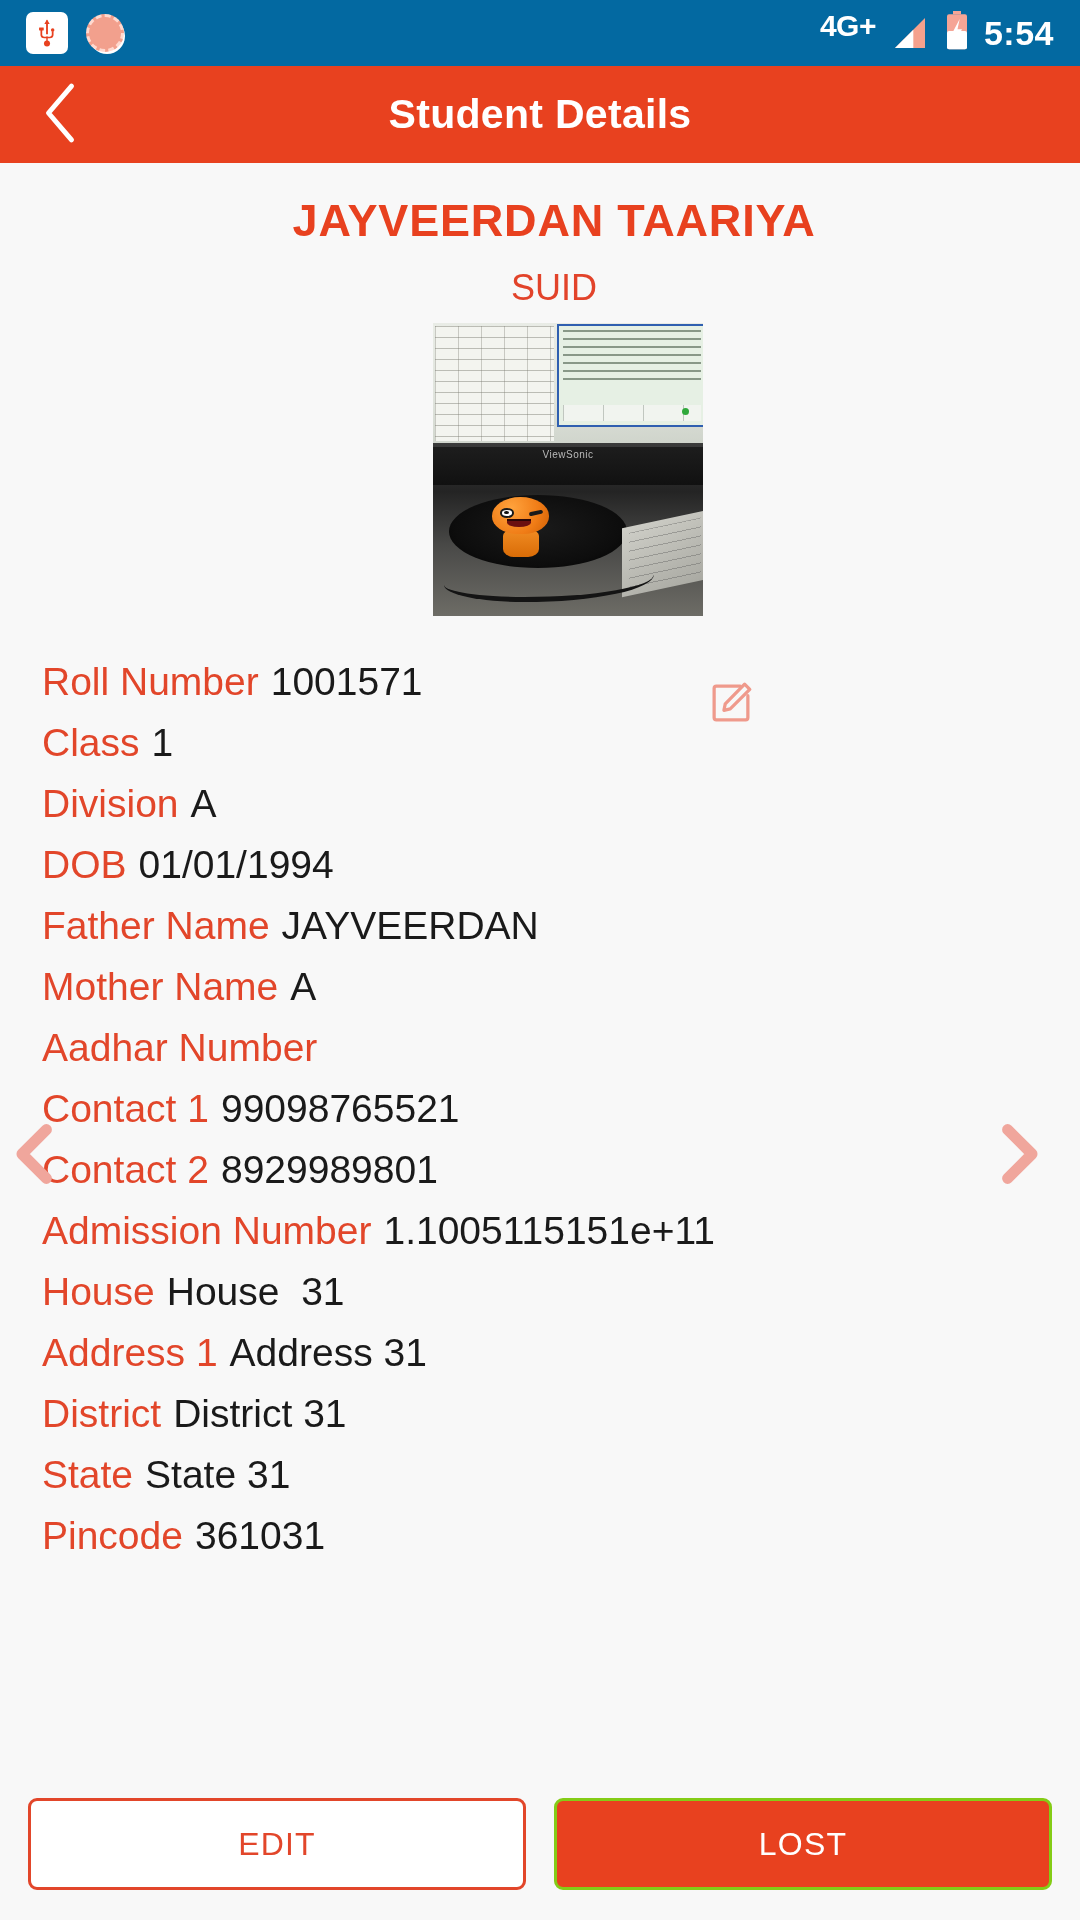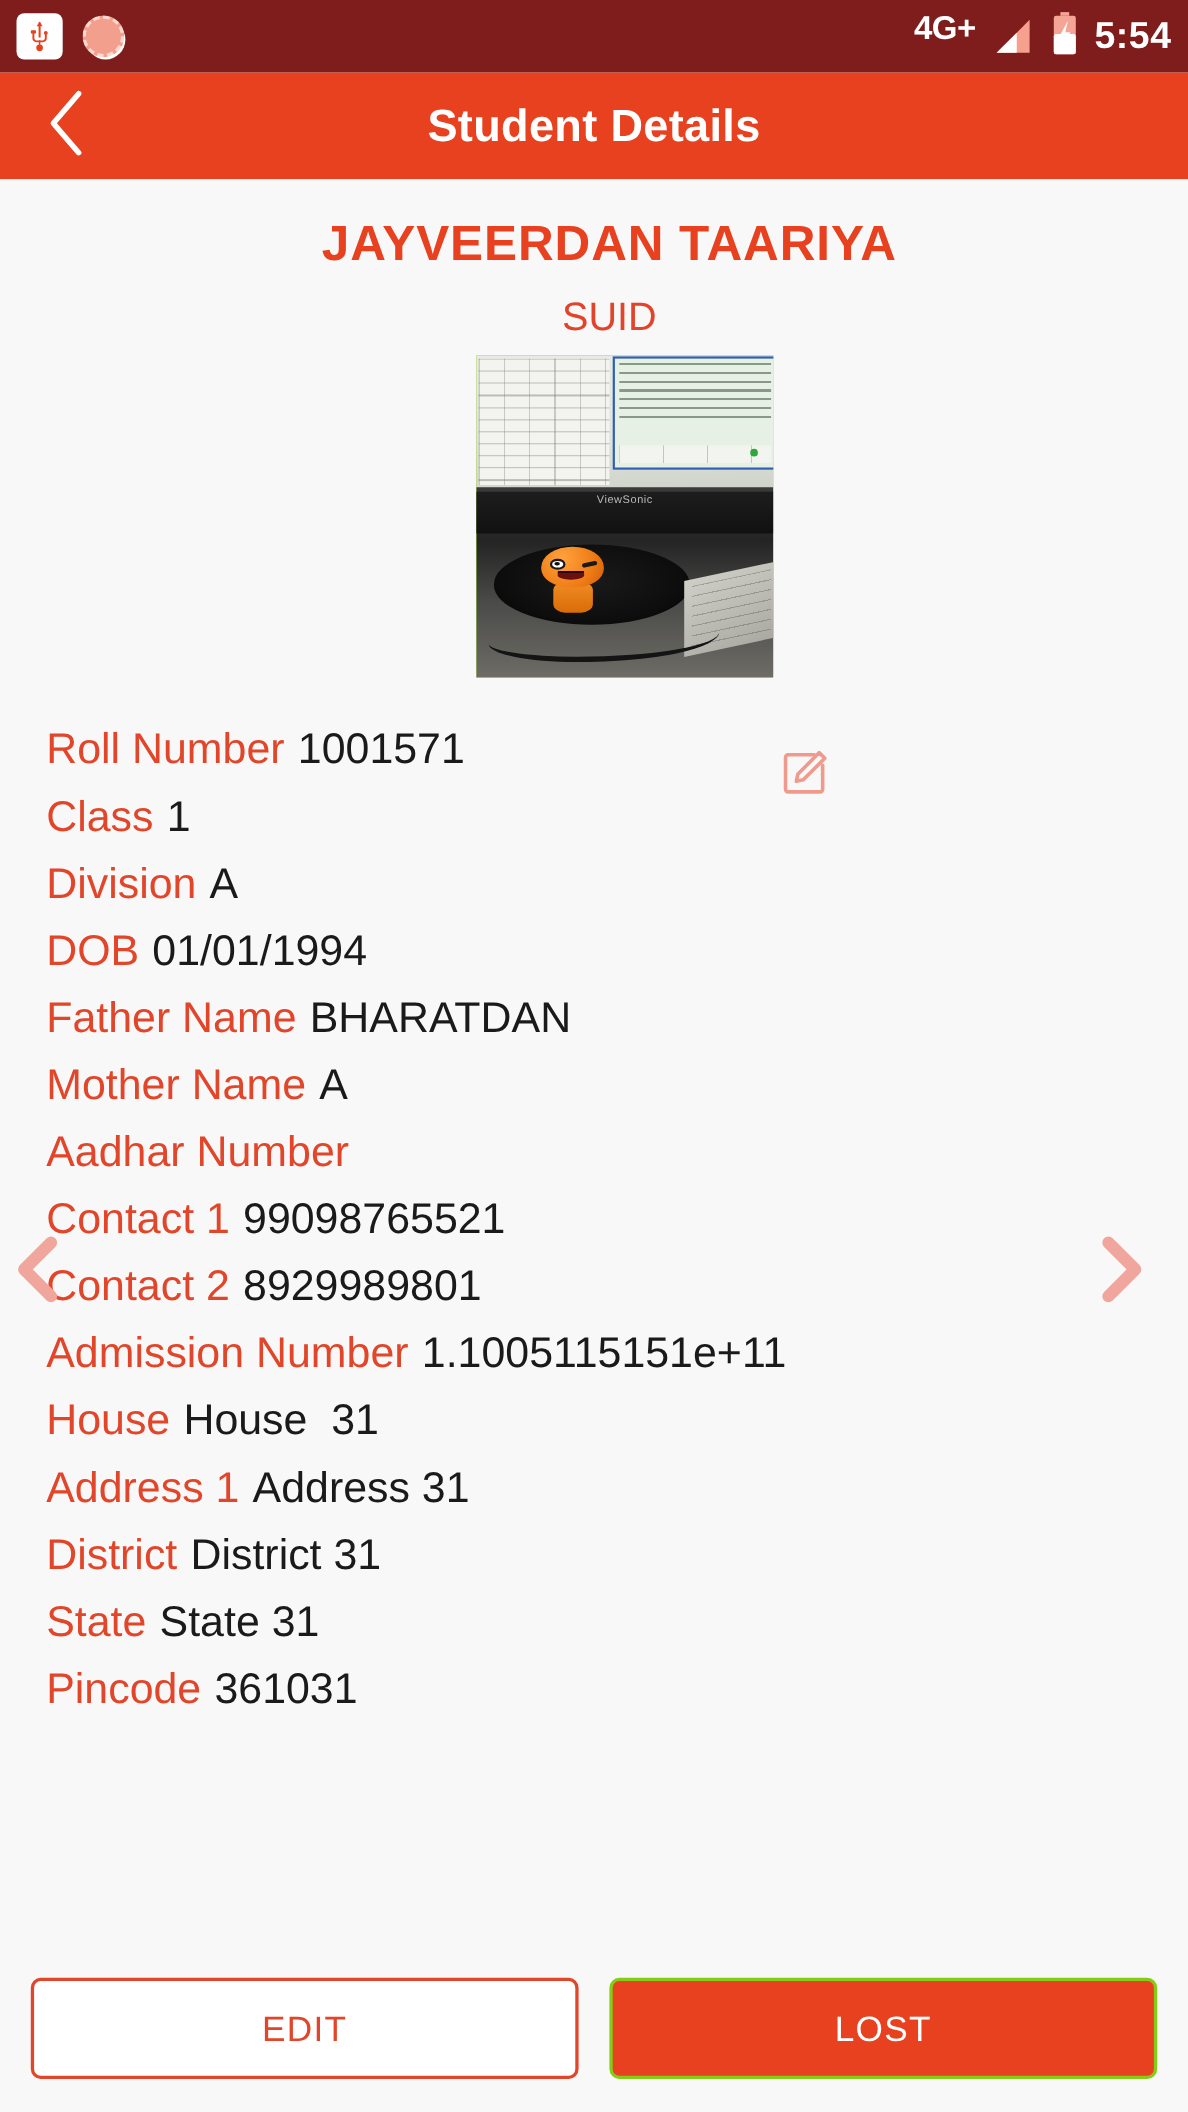--- a/index.html
+++ b/index.html
@@ -6,22 +6,22 @@
   html, body {
     width:1080px; height:1920px;
     background:#f8f8f8;
     font-family:"Liberation Sans", sans-serif;
     overflow:hidden;
   }
   .phone { position:relative; width:1080px; height:1920px; background:#f8f8f8; }
 
   
   .statusbar {
-    position:relative; height:66px; background:#7f1d1d;
-    display:flex; align-items:center; padding:0 15px;
+    position:relative; height:66px; background:#0369a1;
+    display:flex; align-items:center; padding:0 26px;
   }
   .sb-left { display:flex; align-items:center; gap:18px; }
   .sb-right { margin-left:auto; display:flex; align-items:center; gap:14px; }
   .usb-badge {
     width:42px; height:42px; background:#ffffff; border-radius:7px;
     display:flex; align-items:center; justify-content:center;
   }
   .spinner {
     width:38px; height:38px; border-radius:50%;
     background:#f2a08d;
@@ -59,21 +59,21 @@
   .student-suid {
     text-align:center; color:#e2432a; font-size:36px; font-weight:normal;
     padding-top:20px;
   }
 
   .photo-wrap {
     position:relative; width:100%; height:310px; margin-top:14px;
   }
   .photo {
     position:absolute; left:405px; top:0; width:270px; height:293px;
-    overflow:hidden; background:#84cc16;
+    overflow:hidden; background:#0369a1;
   }
   .photo-top {
     position:absolute; left:0; top:0; width:100%; height:41%;
     background:linear-gradient(178deg,#e9ece6 0%,#dfe3dc 60%,#cfd4cb 100%);
   }
   .ph-sheet {
     position:absolute; left:2px; top:3px; width:44%; height:96%;
     background:#f3f4ef;
     background-image:
       repeating-linear-gradient(to bottom, rgba(120,120,110,.45) 0 1px, transparent 1px 11px),
@@ -306,21 +306,21 @@
       <div class="row">
         <span class="lbl">Class</span><span class="val">1</span>
       </div>
       <div class="row">
         <span class="lbl">Division</span><span class="val">A</span>
       </div>
       <div class="row">
         <span class="lbl">DOB</span><span class="val">01/01/1994</span>
       </div>
       <div class="row">
-        <span class="lbl">Father Name</span><span class="val">BHARATDAN</span>
+        <span class="lbl">Father Name</span><span class="val">JAYVEERDAN</span>
       </div>
       <div class="row">
         <span class="lbl">Mother Name</span><span class="val">A</span>
       </div>
       <div class="row">
         <span class="lbl">Aadhar Number</span><span class="val"></span>
       </div>
       <div class="row">
         <span class="lbl">Contact 1</span><span class="val">99098765521</span>
       </div>

